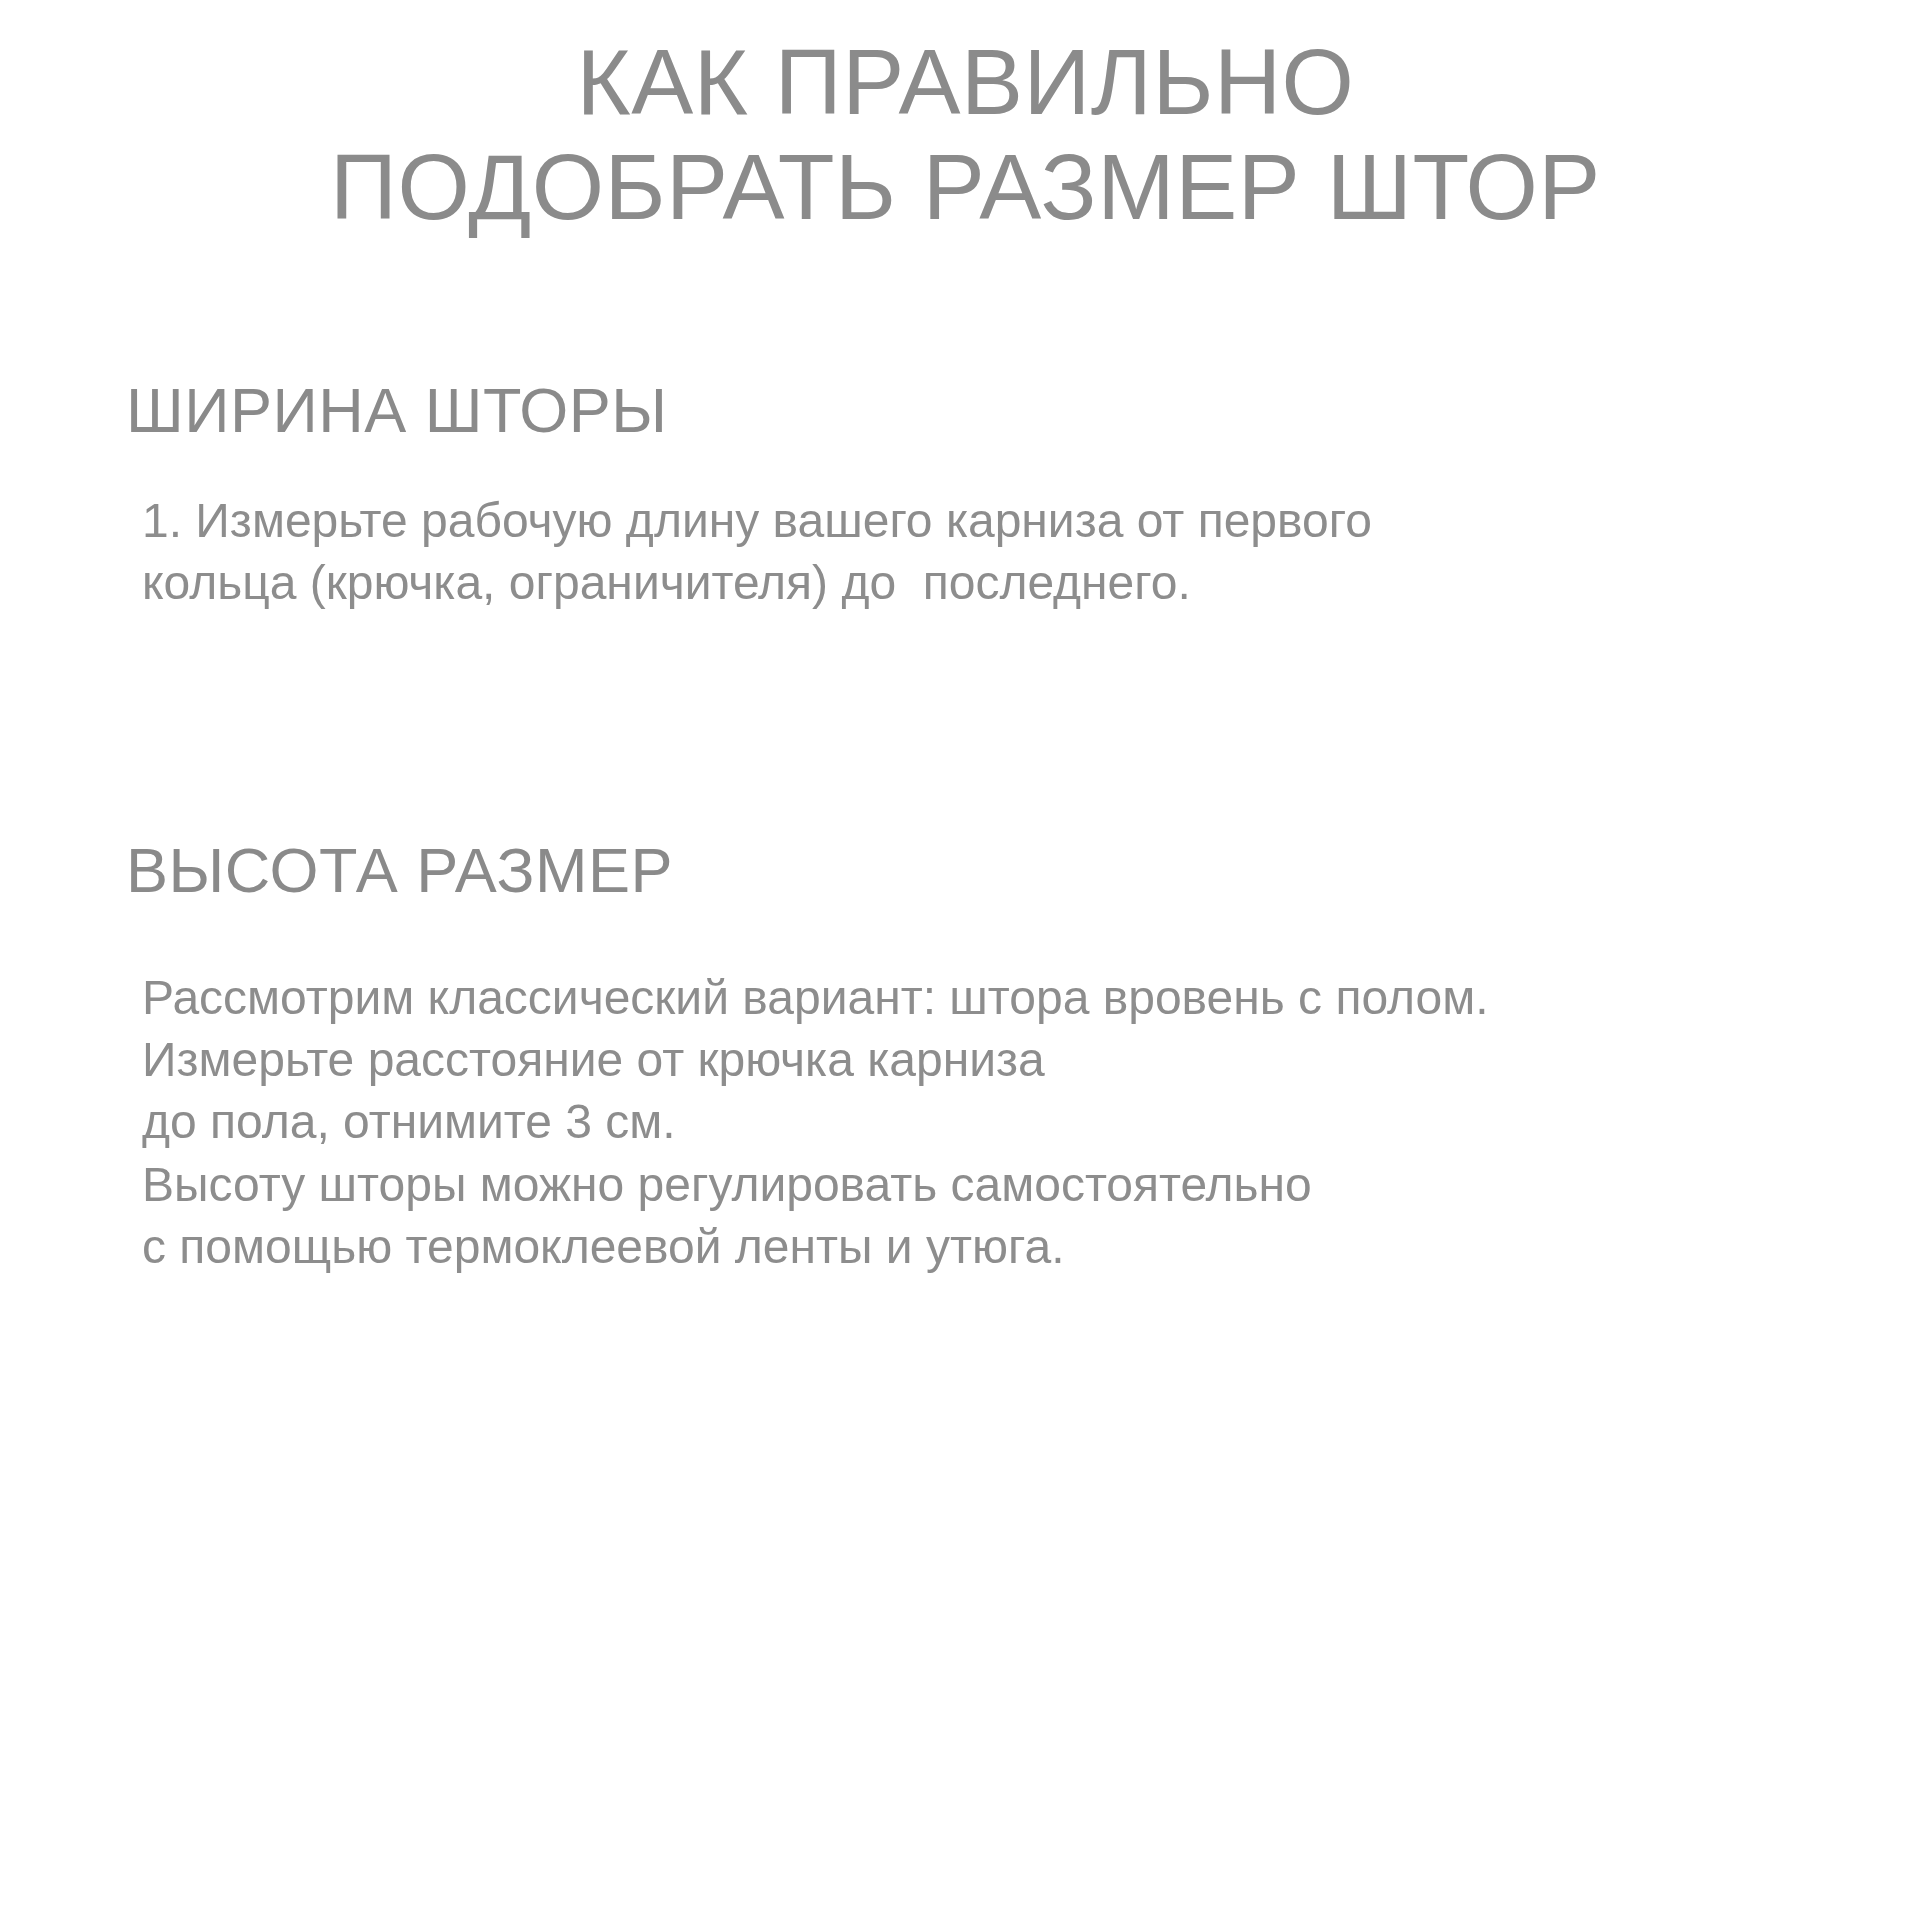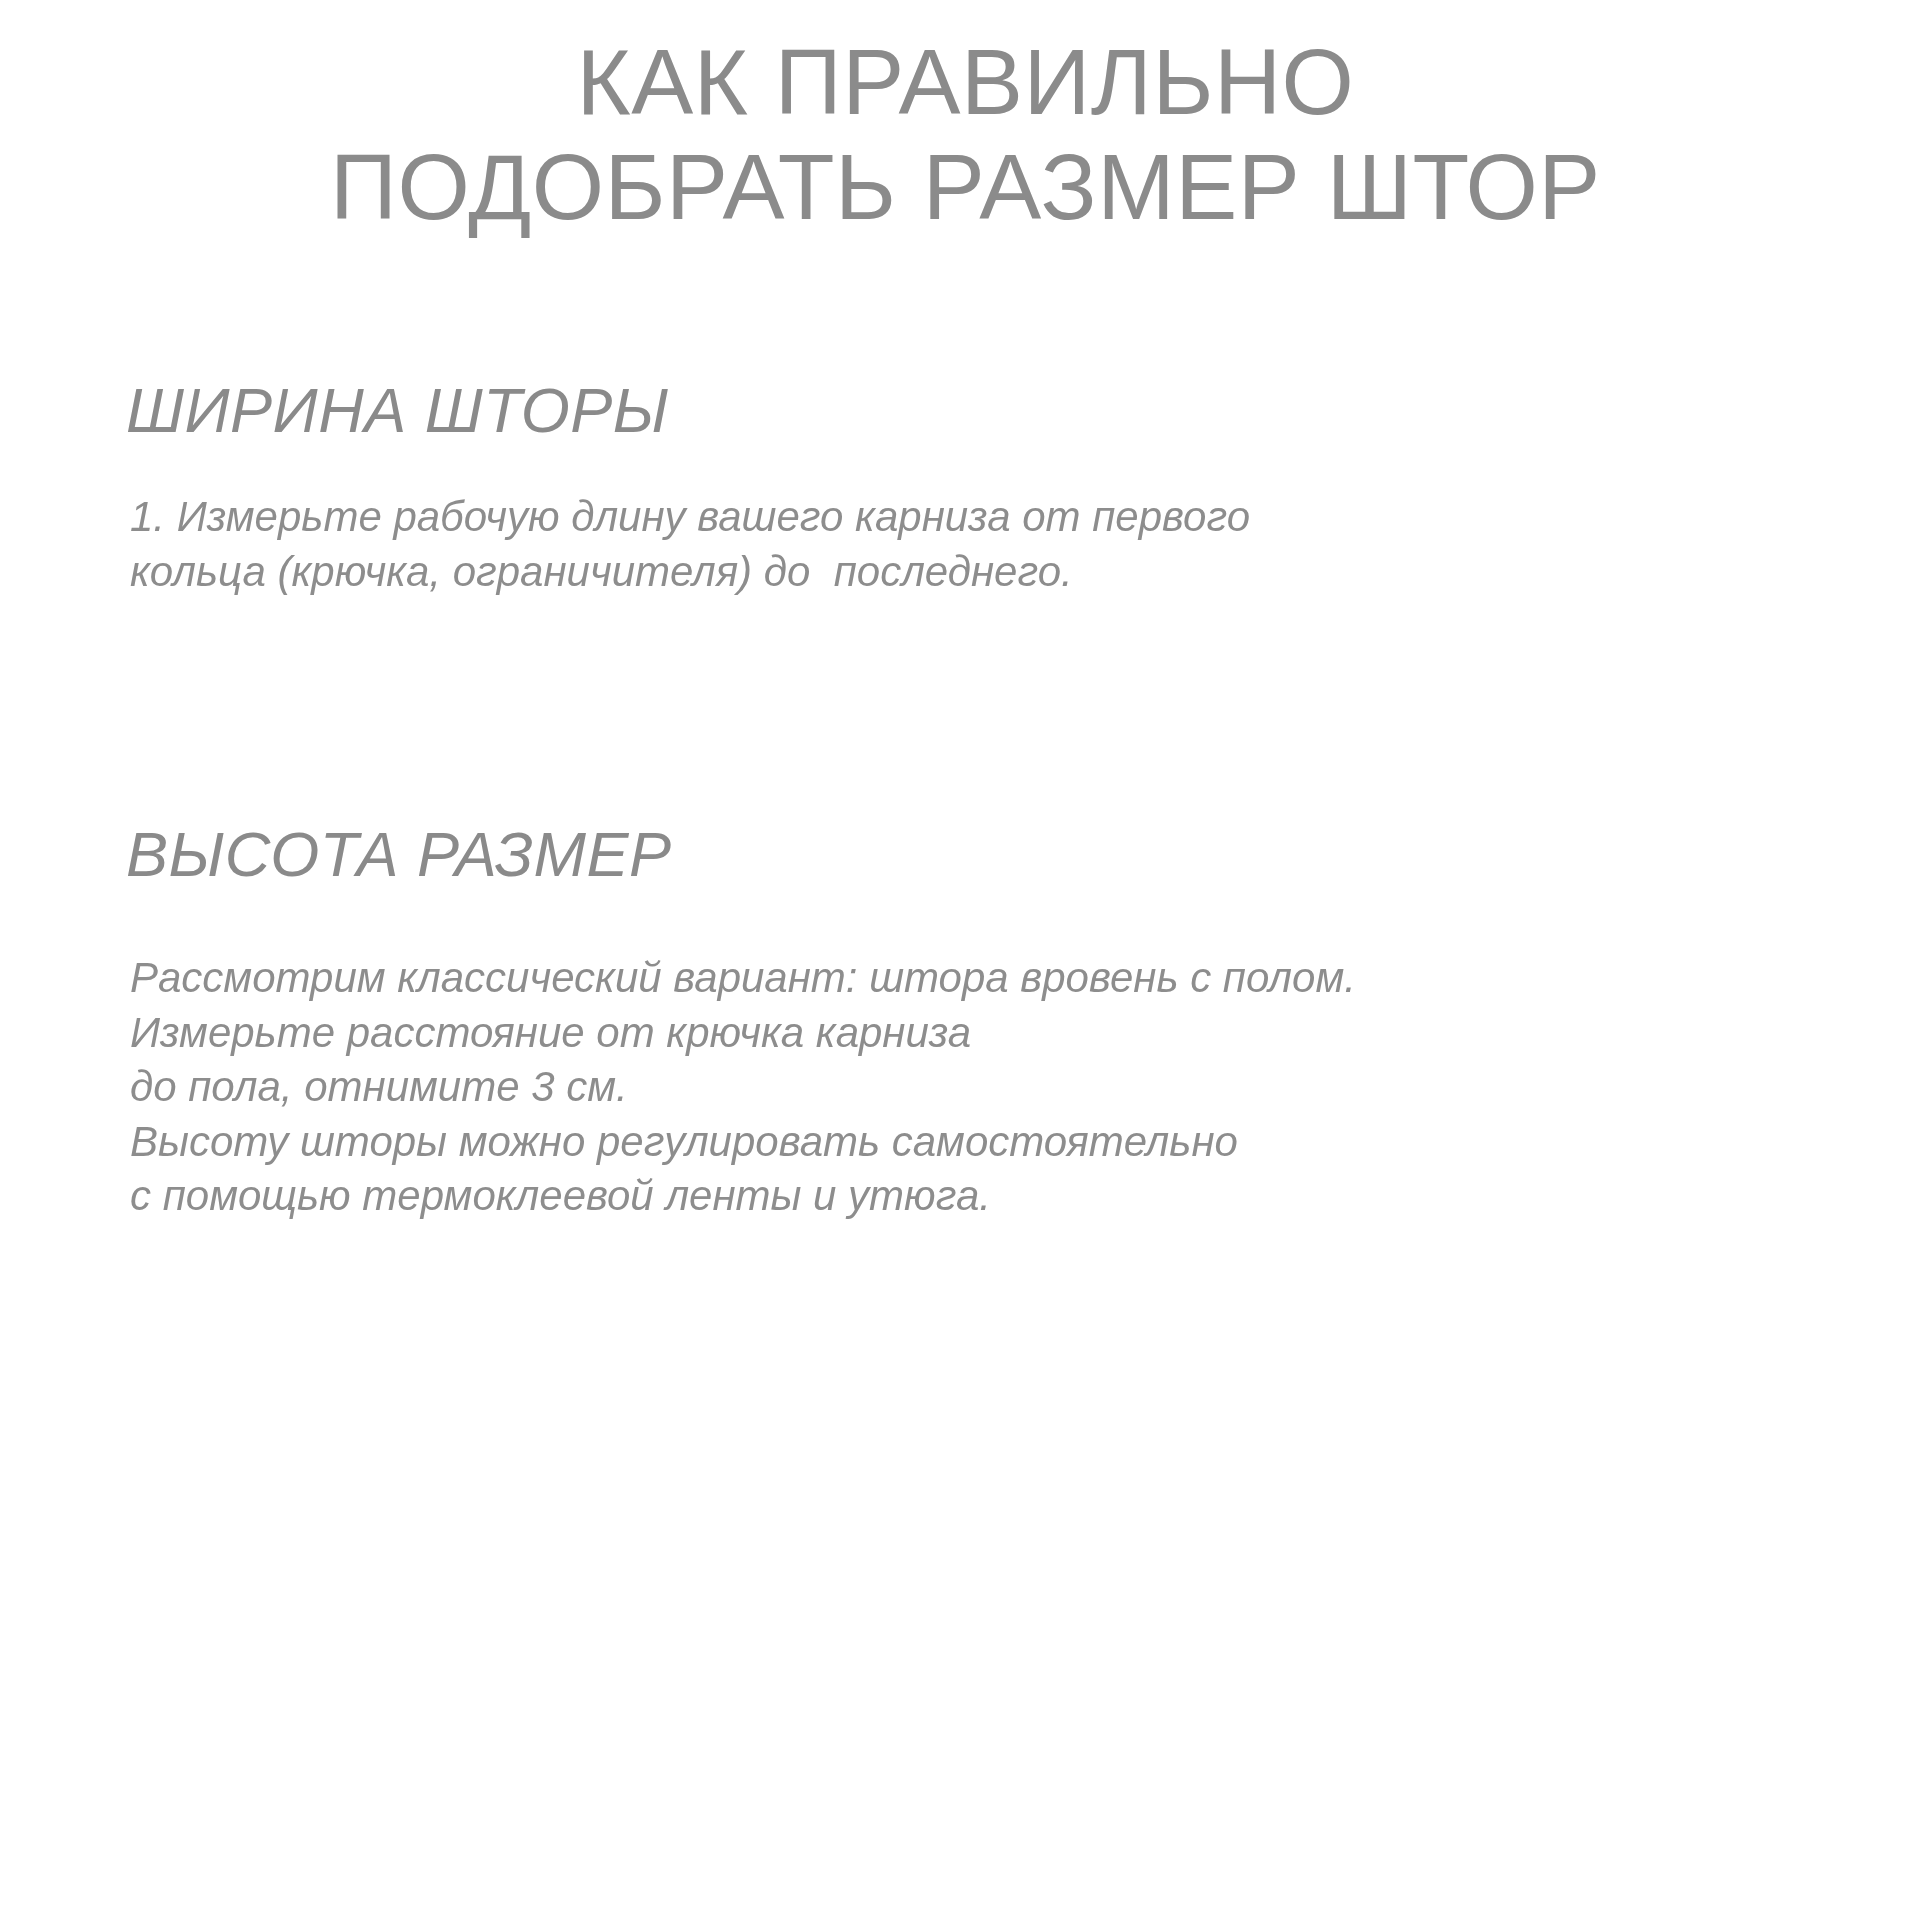--- a/index.html
+++ b/index.html
@@ -26,38 +26,37 @@
     text-align: center;
     margin: 30px 39px 0 39px;
     font-size: 93px;
     line-height: 1.13;
     font-weight: 400;
     letter-spacing: 0.5px;
     color: #8b8b8b;
   }
   .content {
     padding: 0 58px 0 126px;
-    font-style: italic;
   }
   .section-heading {
     font-size: 63px;
     font-weight: 400;
     line-height: 1.14;
     letter-spacing: 0.5px;
     margin: 0;
     color: #8a8a8a;
   }
   .heading-width { margin-top: 135px; }
   .heading-height { margin-top: 220px; }
   .para {
     white-space: pre-line;
-    font-size: 42px;
+    font-size: 48px;
     line-height: 1.3;
     font-weight: 400;
-    margin: 4px;
+    margin: 16px;
     color: #8d8d8d;
   }
   .para-1 { margin-top: 43px; }
   .para-2 { margin-top: 56px; }
   .para-3 { margin-top: 60px; }
 </style>
 </head>
 <body>
 
 <div class="card">

